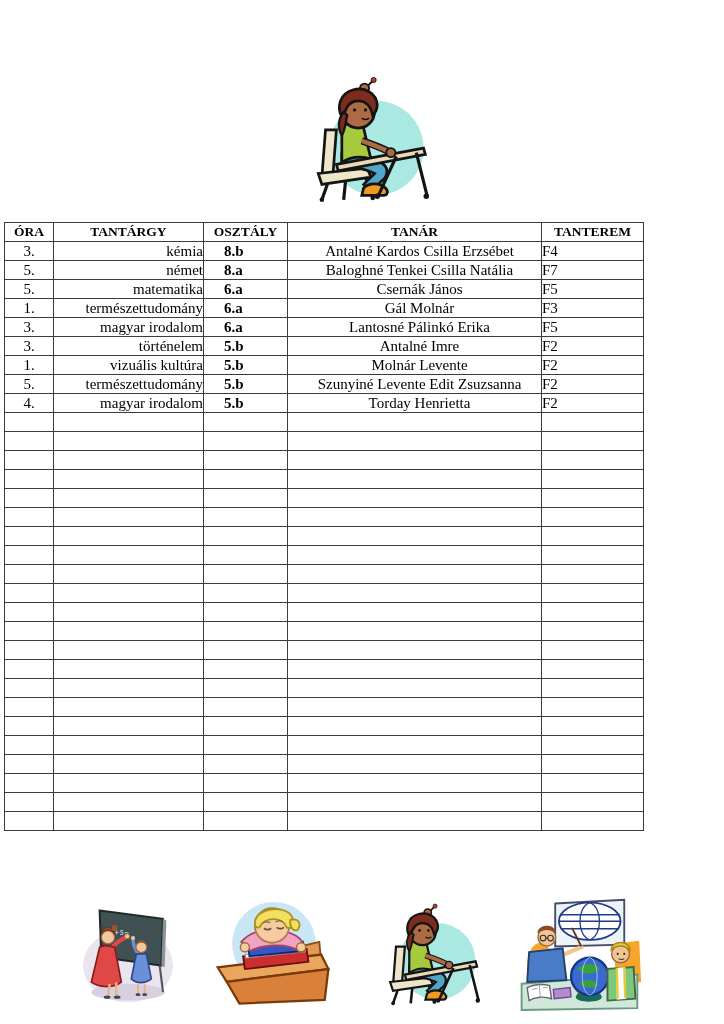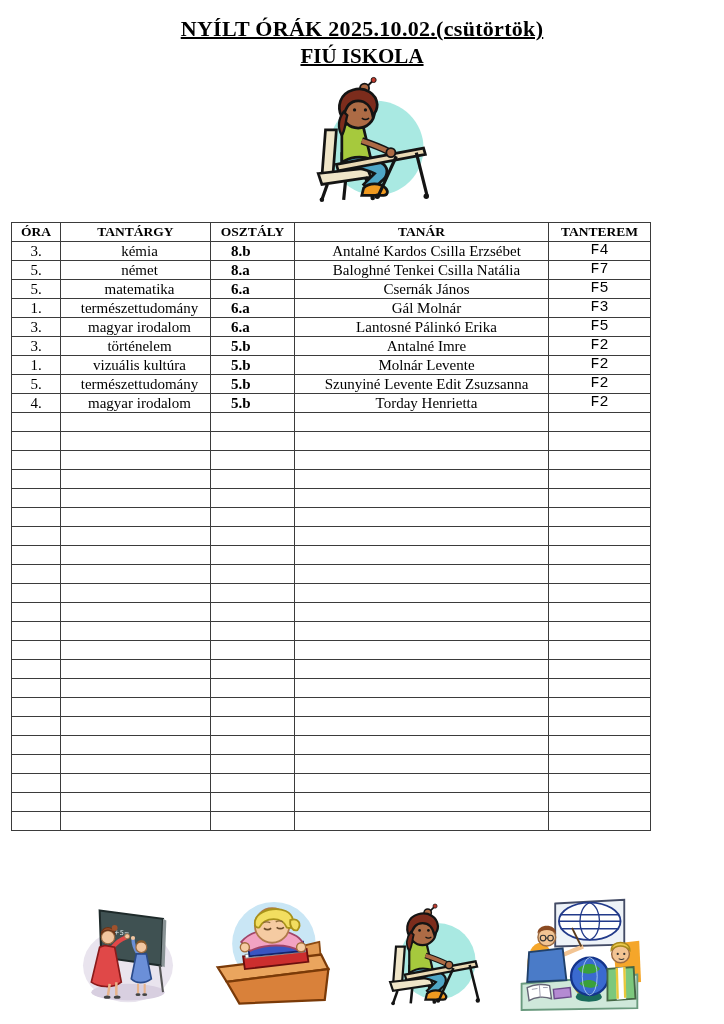--- a/index.html
+++ b/index.html
@@ -3,29 +3,29 @@
 <meta charset="utf-8">
 <style>
   html,body{margin:0;padding:0;background:#fff;}
   .page{position:relative;width:724px;height:1024px;background:#ffffff;overflow:hidden;
         font-family:"Liberation Serif", serif;color:#000;}
   .title-block{position:absolute;top:16px;left:0;width:100%;text-align:center;}
   .title{font-size:22px;font-weight:bold;text-decoration:underline;text-decoration-thickness:2px;letter-spacing:.3px;}
   .subtitle{font-size:21px;font-weight:bold;text-decoration:underline;text-decoration-thickness:2px;margin-top:2px;}
   .top-art{position:absolute;left:291px;top:70px;width:138px;height:138px;}
   .top-art svg{width:100%;height:100%;}
-  table.schedule{position:absolute;left:11px;top:222px;width:639px;border-collapse:collapse;table-layout:fixed;}
+  table.schedule{position:absolute;left:4px;top:222px;width:639px;border-collapse:collapse;table-layout:fixed;}
   .schedule th,.schedule td{border:1.6px solid #3b3b3b;padding:0;height:17.9px;line-height:18px;
       font-size:15px;overflow:hidden;white-space:nowrap;}
   .schedule th{font-size:13.5px;font-weight:bold;text-align:center;}
   .schedule td.c0{text-align:center;}
-  .schedule td.c1{text-align:center;padding-left:8px;}
+  .schedule td.c1{text-align:right;padding-left:8px;}
   .schedule td.c2{text-align:left;padding-left:20px;font-weight:bold;}
   .schedule td.c3{text-align:center;padding-left:10px;}
-  .schedule td.c4{text-align:center;font-family:Liberation Mono, monospace;}
+  .schedule td.c4{}
   .bottom-art{position:absolute;left:78px;top:886px;width:564px;height:130px;
       display:flex;justify-content:space-between;align-items:flex-end;}
   .art{display:block;}
 </style>
 </head>
 <body>
 
 <div class="page">
 
   <svg width="0" height="0" style="position:absolute" aria-hidden="true">
@@ -55,24 +55,20 @@
         <circle cx="74" cy="40" r="18" fill="#ad6b45" stroke="#141414" stroke-width="3"></circle>
         <path d="M56 46 C50 34 54 20 68 16 C82 12 94 20 95 32 C95 38 92 42 90 44 C88 34 82 28 74 28 C66 28 60 34 58 46 Z" fill="#7c2c1c" stroke="#141414" stroke-width="3"></path>
         <path d="M58 40 C52 48 51 58 56 66 C60 60 60 50 62 44 Z" fill="#7c2c1c" stroke="#141414" stroke-width="2.5"></path>
         <circle cx="70" cy="38" r="1.8" fill="#141414"></circle>
           <circle cx="82" cy="38" r="1.8" fill="#141414"></circle>
         <path d="M78 47 q4 3 8 0" stroke="#141414" stroke-width="1.6" fill="none"></path>
       </g>
     </defs>
   </svg>
 
-  <div class="title-block">
-    <div class="title">NYÍLT ÓRÁK 2025.10.02.(csütörtök)</div>
-    <div class="subtitle">FIÚ ISKOLA</div>
-  </div>
 
   <div class="top-art">
     <svg viewBox="0 0 152 140">
         <use href="#sym-student"></use>
       </svg>
   </div>
 
   <table class="schedule">
     <colgroup>
       <col style="width:49px">

